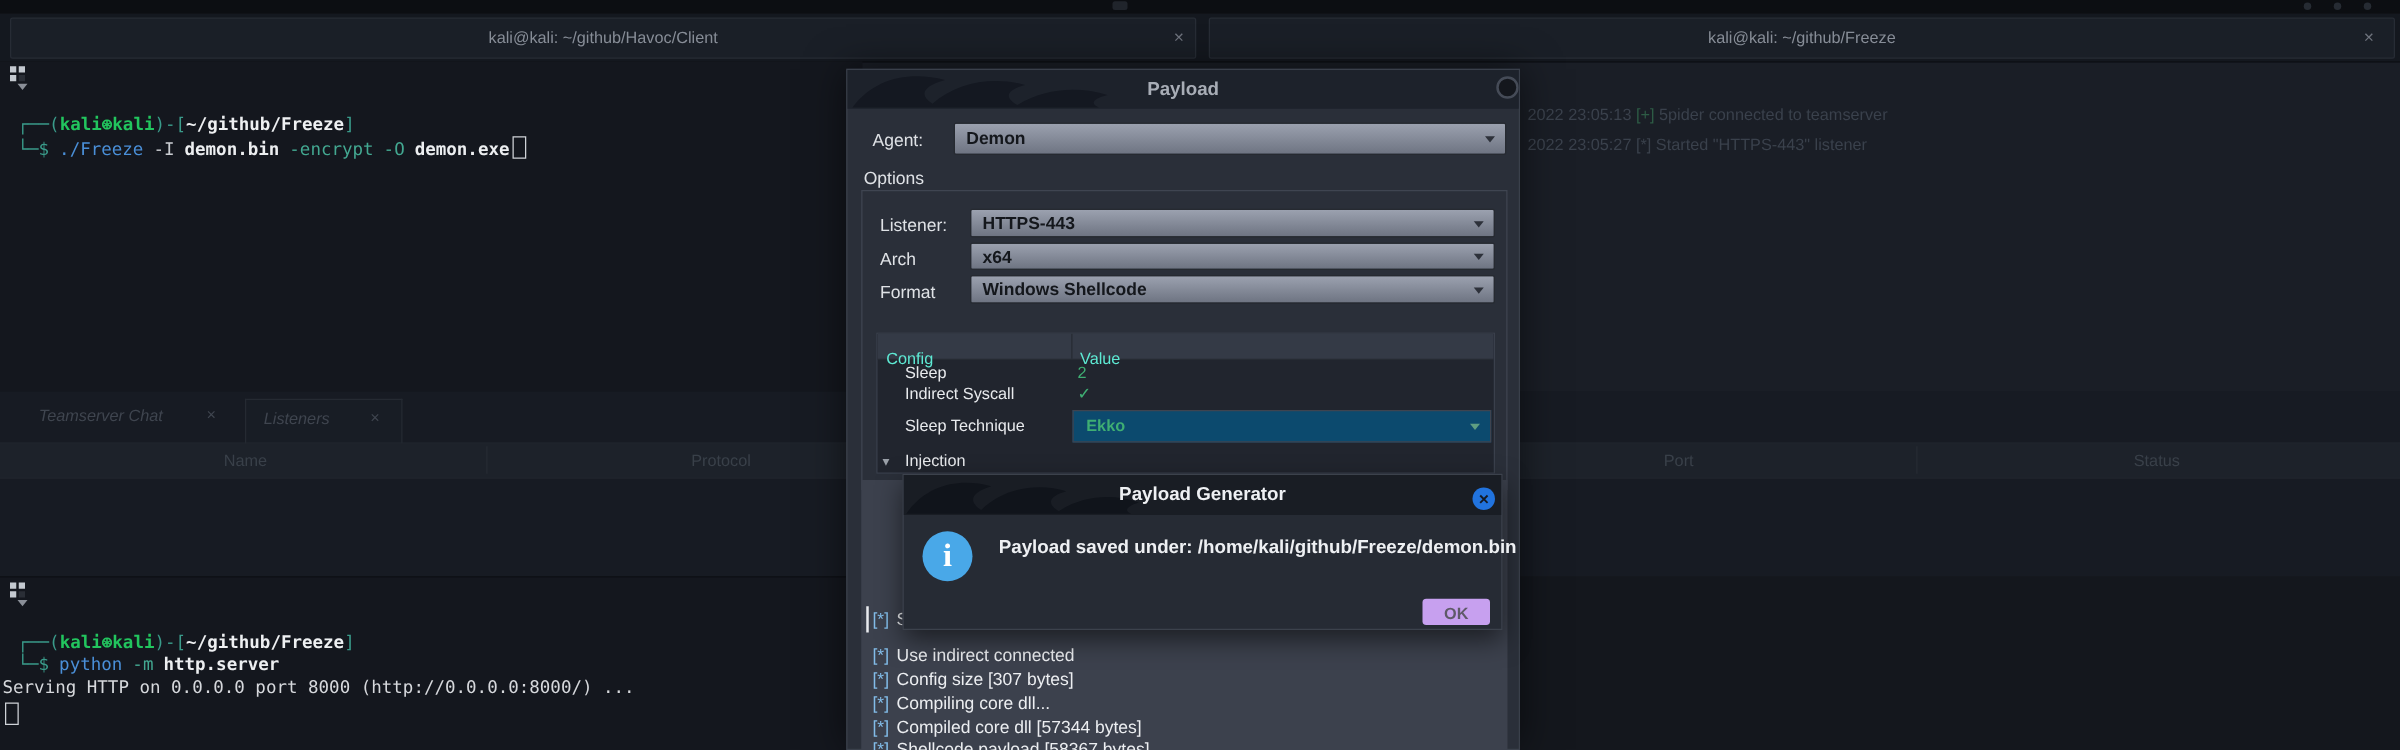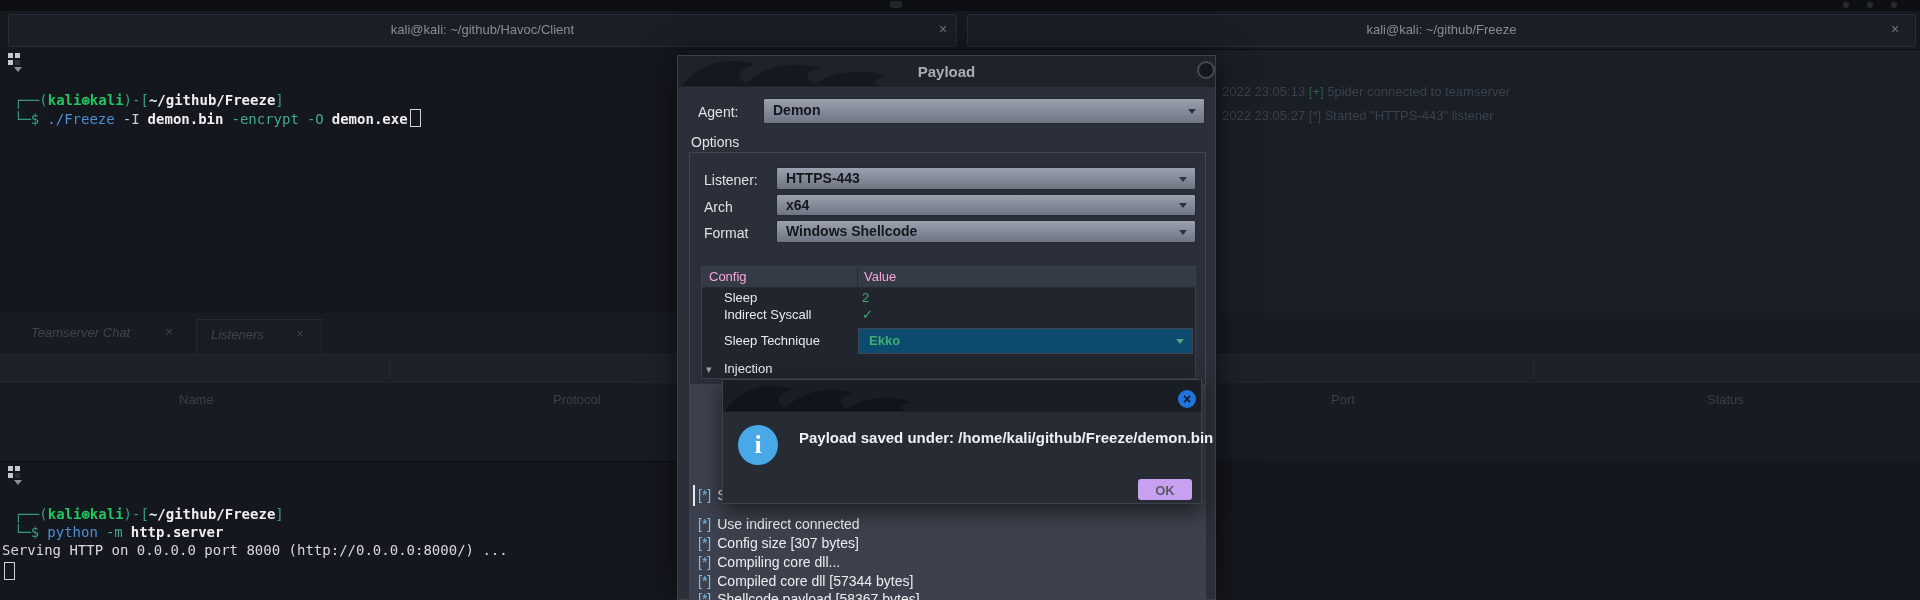--- a/index.html
+++ b/index.html
@@ -32,41 +32,41 @@
   .pane-icon i.dark{background:#2a2e36;}
   .pane-caret{width:0;height:0;border-left:4px solid transparent;border-right:4px solid transparent;border-top:5px solid #8a8f98;}
   
   .havoc-band{left:0;top:313px;width:1920px;height:148px;background:#171b23;}
   .dim{color:#3a414b;}
   .dim-green{color:#2d5b45;}
   .band-tab{height:35px;border:1px solid #252a32;border-bottom:none;background:#181d25;}
   .band-text{font-size:13px;color:#3f454f;font-style:italic;}
   .band-hline{left:0;top:41px;width:1920px;height:1px;background:#232830;}
   .hdr-row{left:0;top:42px;width:1920px;height:27px;background:#1d222a;border-bottom:1px solid #20252c;}
-  .hdr-cell{top:6px;font-size:13px;color:#394049;margin-top:31px;}
+  .hdr-cell{top:6px;font-size:13px;color:#394049;}
   .vsep{width:1px;background:#262b33;top:2px;height:22px;}
   .band-row{top:74px;font-size:13px;}
   .band-vline{left:684px;top:0;width:3px;height:148px;background:#50565f;opacity:.55;}
   .bg-bottom-right{left:1216px;top:461px;width:704px;height:139px;background:#14171d;}
   .log-line{font-size:13px;color:#3a414c;white-space:nowrap;}
   
   .payload-win{left:677px;top:55px;width:539px;height:545px;background:#2a2f39;
      border:1px solid #3a404b;box-sizing:border-box;box-shadow:0 0 30px rgba(0,0,0,.55);}
   .ptitlebar{left:0;top:0;width:537px;height:31px;background:#1d222b;overflow:hidden;}
   .ptitle{width:100%;text-align:center;top:7px;font-size:15px;font-weight:bold;color:#a8adb6;}
   .circle-btn{left:519px;top:5px;width:14px;height:14px;border-radius:50%;background:#14171d;border:2px solid #454b57;}
   .plabel{font-size:14px;color:#dfe2e6;}
   .combo{background:linear-gradient(#9ba1af,#6e7482);border:1px solid #262a31;border-radius:2px;box-sizing:border-box;}
   .combo-text{font-size:14px;font-weight:600;color:#14171c;margin:3px 0 0 9px;}
   .chev{position:absolute;right:8px;top:50%;margin-top:-2px;width:0;height:0;
      border-left:4px solid transparent;border-right:4px solid transparent;border-top:5px solid #2d313a;}
   .groupbox{border:1px solid #3f4551;box-sizing:border-box;}
   .cfg-table{background:#21252e;border:1px solid #3a404c;box-sizing:border-box;overflow:hidden;}
   .cfg-head{left:0;top:0;width:100%;height:20px;background:#343a46;border-bottom:1px solid #262b33;}
-  .cfg-hcell{top:2px;font-size:13px;color:#f9a8d4;}
+  .cfg-hcell{top:12px;font-size:13px;color:#5eead4;}
   .cfg-cell{font-size:13px;color:#e8eaed;}
   .green{color:#3fae73;}
   .tech-combo{background:#0c4a6e;border:1px solid #3e4450;box-sizing:border-box;}
   .expander{font-size:11px;color:#9aa0a8;}
   .console{background:#3c414d;}
   .con-line{left:9px;font-size:14px;color:#eceef1;white-space:nowrap;}
   .con-tag{color:#82bce8;margin-right:6px;}
   .con-cursor{left:4px;width:2px;height:21px;background:#e8eaee;}
   
   .dialog{left:722px;top:379px;width:480px;height:125px;background:#262b34;
@@ -245,20 +245,21 @@
       <div class="abs con-line" style="top:189px;"><span class="con-tag">[*]</span><span>Compiled core dll [57344 bytes]</span></div>
       <div class="abs con-line" style="top:207px;"><span class="con-tag">[*]</span><span>Shellcode payload [58367 bytes]</span></div>
     </div>
   </div>
 
   <div class="abs dialog">
     <div class="abs dtitlebar">
       <svg class="dragon" width="200" height="32" viewBox="0 0 200 32">
         <path d="M2 31 C18 8 44 2 70 9 C54 14 51 21 62 28 C80 10 108 6 130 13 C116 17 114 23 124 29 C144 16 168 15 188 22 C178 25 176 29 182 31 Z" fill="#10141b"></path>
       </svg>
+      <div class="abs dtitle">Payload Generator</div>
       <div class="abs dclose">×</div>
     </div>
     <div class="abs info-circle">i</div>
     <div class="abs dmsg">Payload saved under: /home/kali/github/Freeze/demon.bin</div>
     <button class="abs ok-btn">OK</button>
   </div>
 
 </div>
 
 </body></html>

